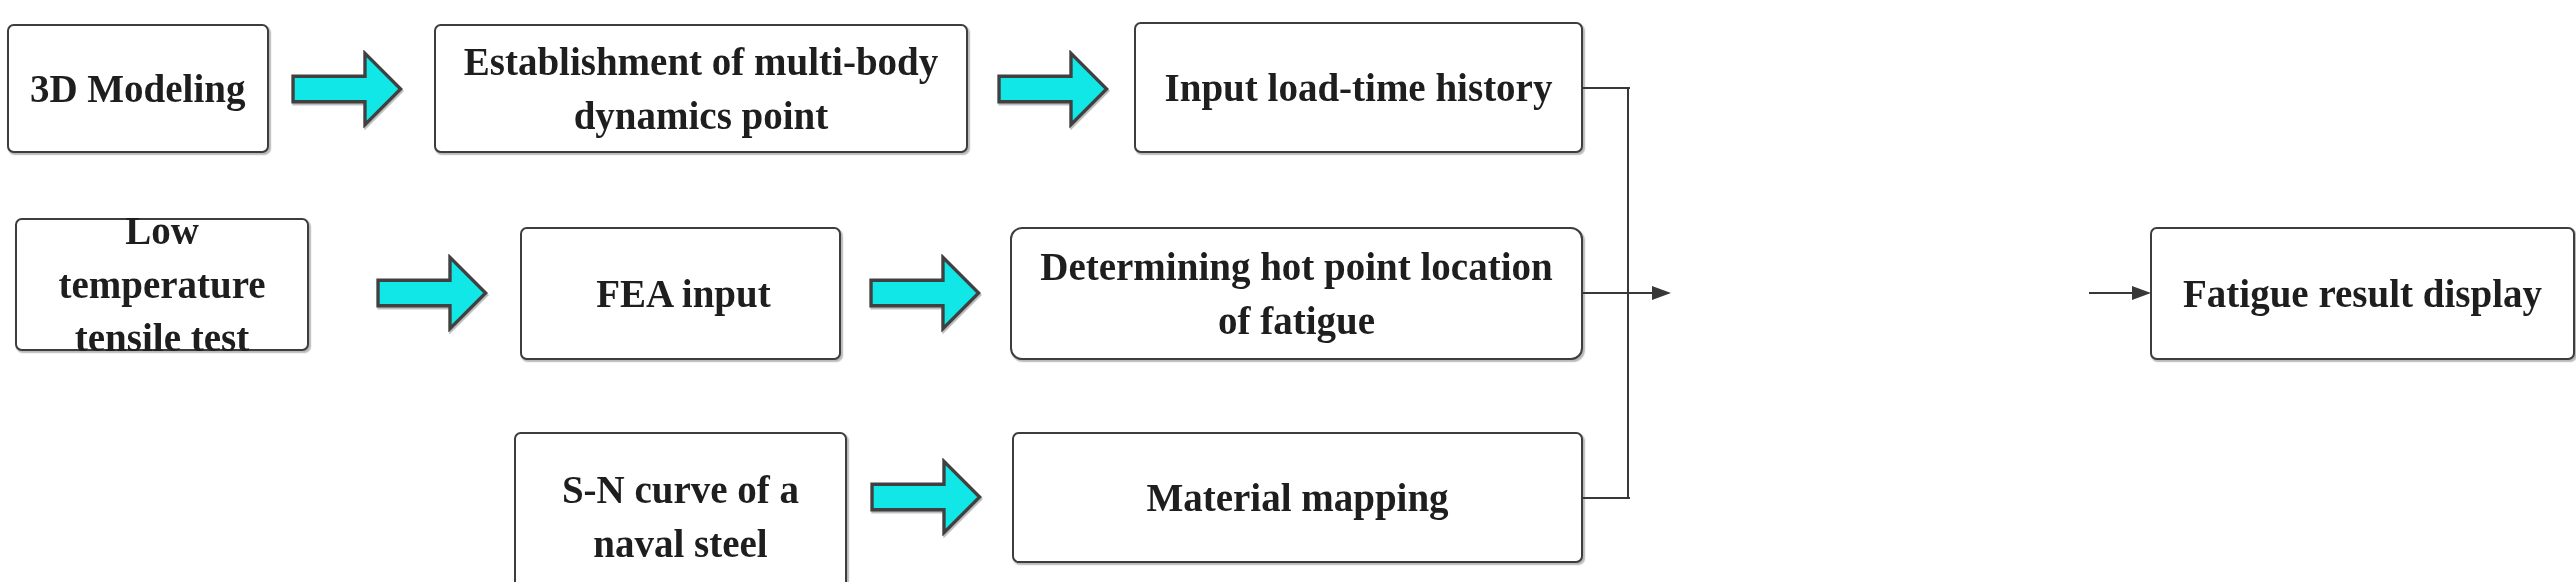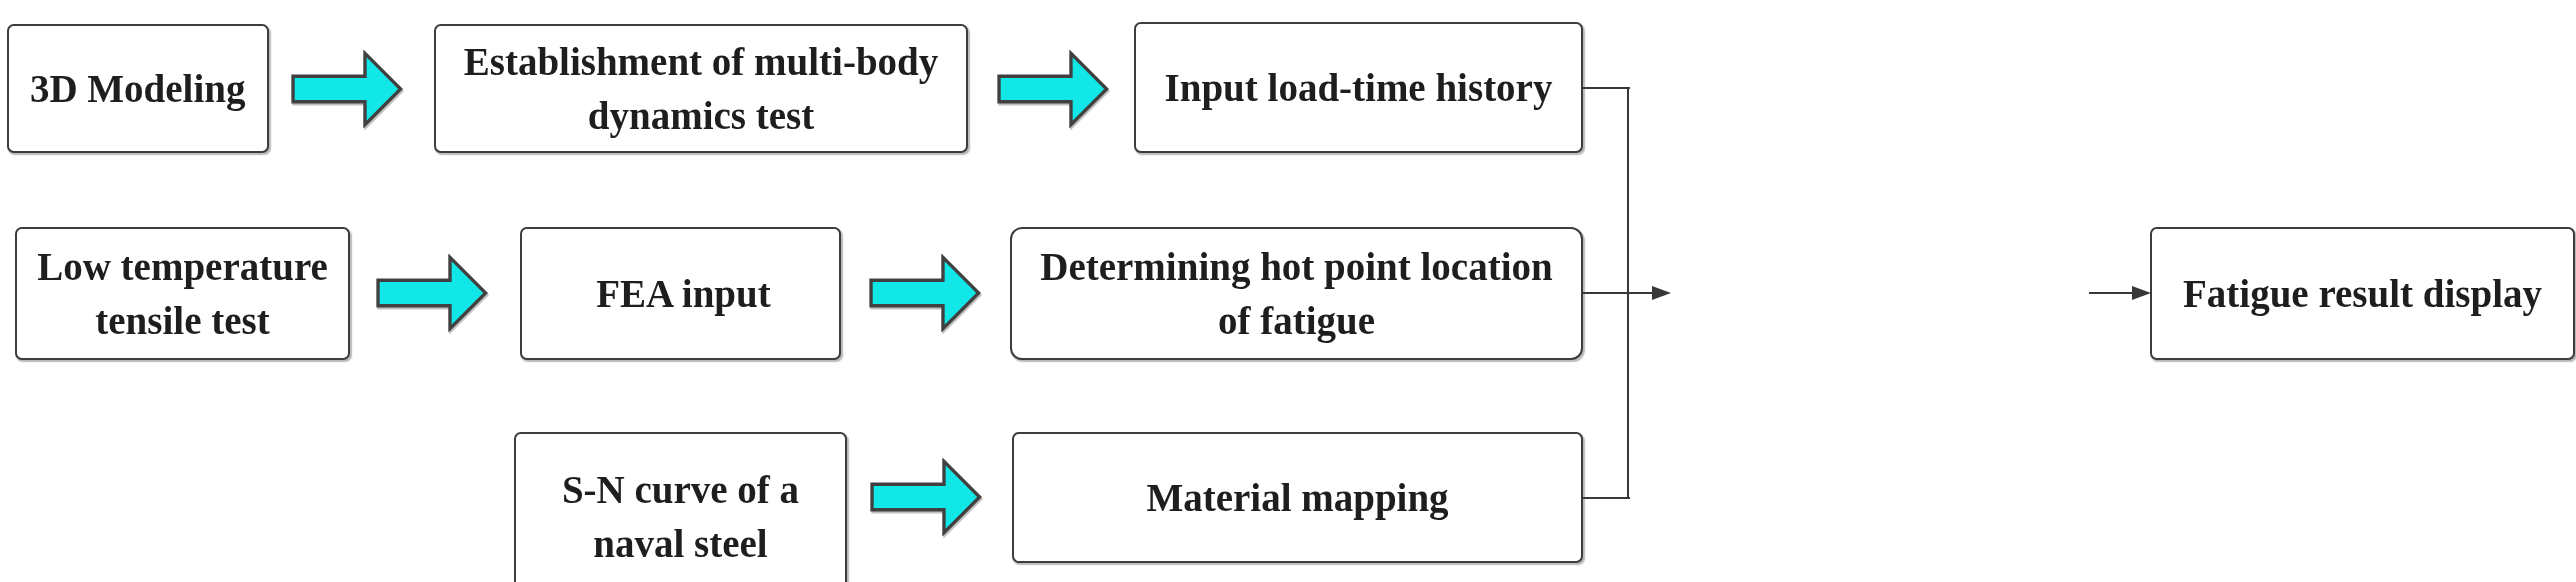--- a/index.html
+++ b/index.html
@@ -78,32 +78,32 @@
   <div class="node" style="left:6.7px; top:24px; width:262px; height:129px;">
     <div class="label">3D Modeling</div>
   </div>
 
   <svg class="block-arrow" style="left:291px; top:50px;" viewBox="0 0 168 116">
     <polygon points="3,39 110,39 110,5 163,58 110,111 110,77 3,77"></polygon>
   </svg>
 
   <div class="node" style="left:434px; top:24px; width:534px; height:129px;">
     <div class="label">Establishment of multi-body
-dynamics test</div>
+dynamics point</div>
   </div>
 
   <svg class="block-arrow" style="left:997px; top:50px;" viewBox="0 0 168 116">
     <polygon points="3,39 110,39 110,5 163,58 110,111 110,77 3,77"></polygon>
   </svg>
 
   <div class="node" style="left:1134px; top:22px; width:449px; height:131px;">
     <div class="label">Input load-time history</div>
   </div>
 
-  <div class="node" style="left:15px; top:227px; width:335px; height:133px;">
+  <div class="node" style="left:15px; top:218px; width:294px; height:133px;">
     <div class="label">Low temperature
 tensile test</div>
   </div>
 
   <svg class="block-arrow" style="left:376px; top:254px;" viewBox="0 0 168 116">
     <polygon points="3,39 110,39 110,5 163,58 110,111 110,77 3,77"></polygon>
   </svg>
 
   <div class="node" style="left:520px; top:227px; width:321px; height:133px;padding-left:6px;">
     <div class="label">FEA input</div>

